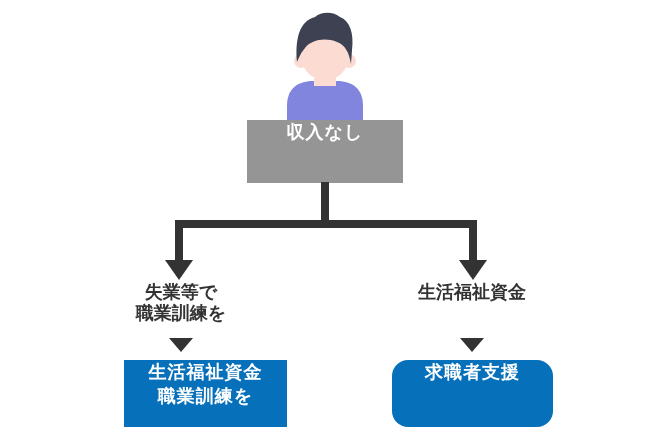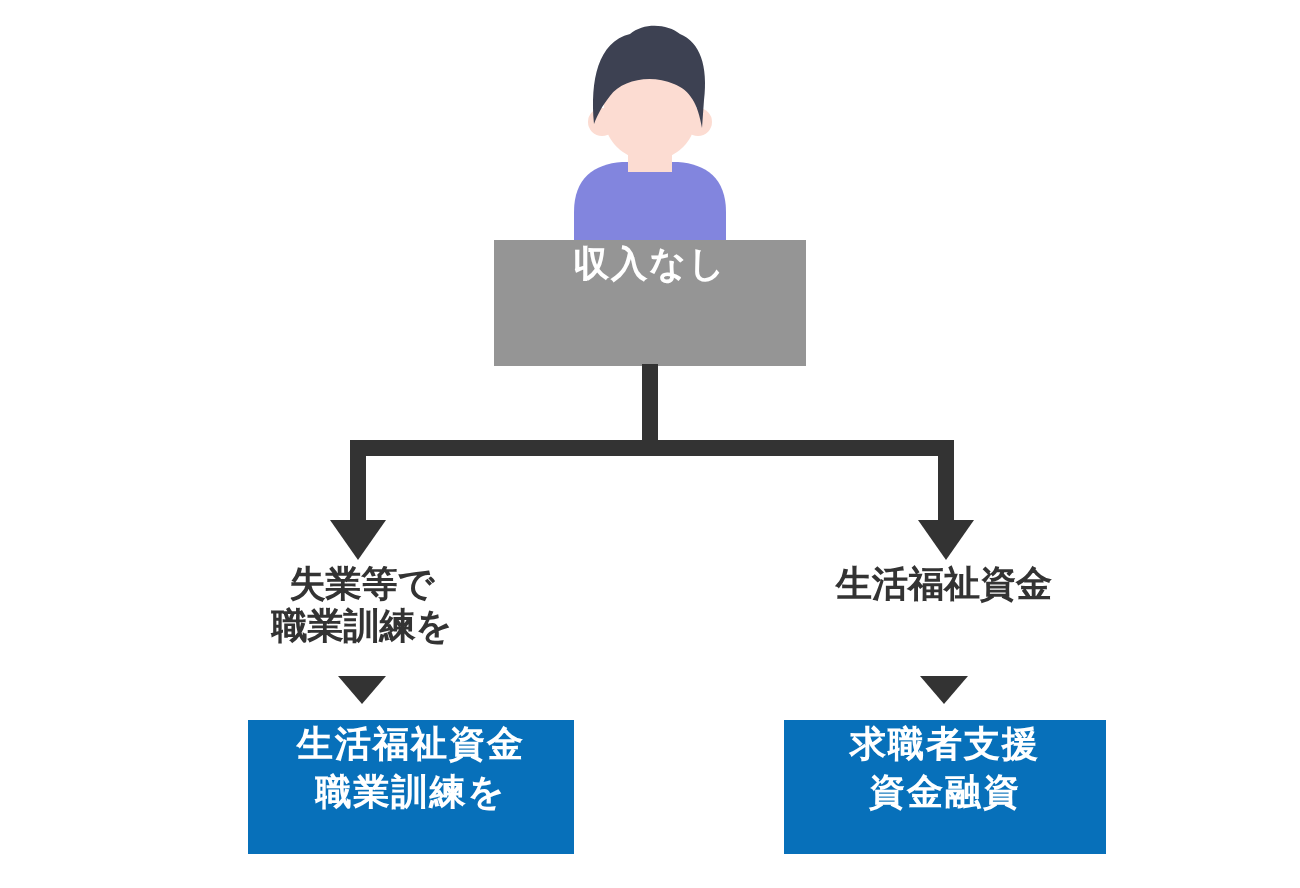--- a/index.html
+++ b/index.html
@@ -38,21 +38,21 @@
     font-size:18px;
     line-height:24px;
     letter-spacing:1px;
   }
   .box.gray{
     left:247px;top:120px;width:156px;height:63px;
     background:var(--box-gray);
   }
   .box.blue{background:var(--box-blue);}
   .box.blue-left{left:100px;top:360px;width:163px;height:67px;margin-left:24px;}
-  .box.blue-right{left:392px;top:360px;width:161px;height:67px;}
+  .box.blue-right{left:392px;top:360px;width:161px;height:67px;border-radius:16px;}
   .line{position:absolute;background:var(--line-dark);}
   .stem{left:321px;top:182px;width:8px;height:42px;}
   .hbar{left:175px;top:220px;width:302px;height:8px;}
   .vleft{left:175px;top:220px;width:8px;height:41px;}
   .vright{left:469px;top:220px;width:8px;height:41px;}
   .arrowhead{
     position:absolute;
     width:0;height:0;
     border-left:14px solid transparent;
     border-right:14px solid transparent;
@@ -118,16 +118,15 @@
 
   <div class="tri tri-left"></div>
   <div class="tri tri-right"></div>
 
   <div class="box blue blue-left">
     <span>生活福祉資金</span>
     <span>職業訓練を</span>
   </div>
   <div class="box blue blue-right">
     <span>求職者支援</span>
-    <span>資金融資</span>
   </div>
 
 </div>
 
 </body></html>

